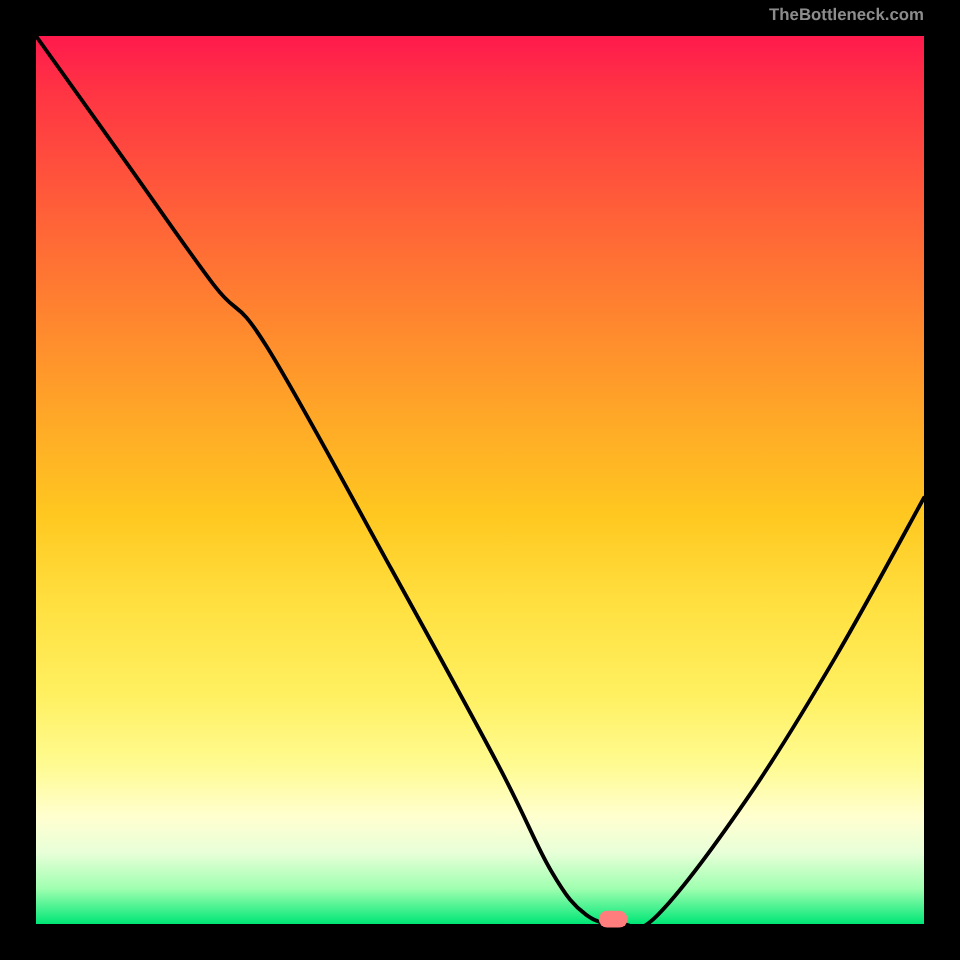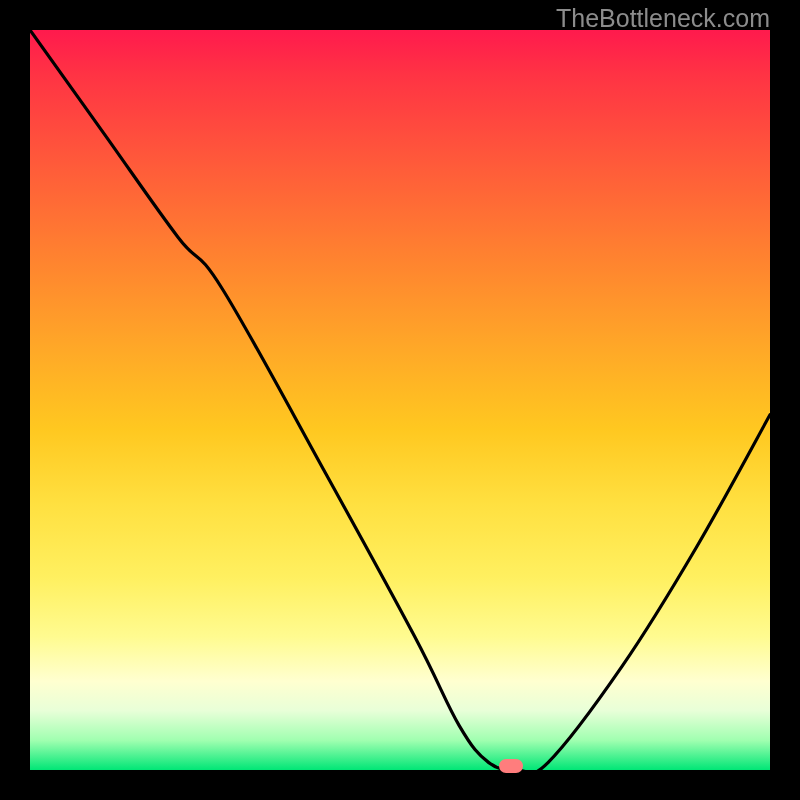--- a/index.html
+++ b/index.html
@@ -50,22 +50,22 @@
     height: 14px;
     background: #ff7d7d;
     border-radius: 7px;
     transform: translate(-50%, -50%);
   }
   .watermark {
     position: absolute;
     top: 4px;
     right: 30px;
     font-family: Arial, Helvetica, sans-serif;
-    font-size: 25px;
-    font-weight: 400;
+    font-size: 14px;
+    font-weight: 700;
     color: #8c8c8c;
   }
 </style>
 </head>
 <body>
 
 <div class="container">
   <div class="watermark">TheBottleneck.com</div>
   <div class="plot-area">
     <svg class="curve" viewBox="0 0 740 740" preserveAspectRatio="none">

